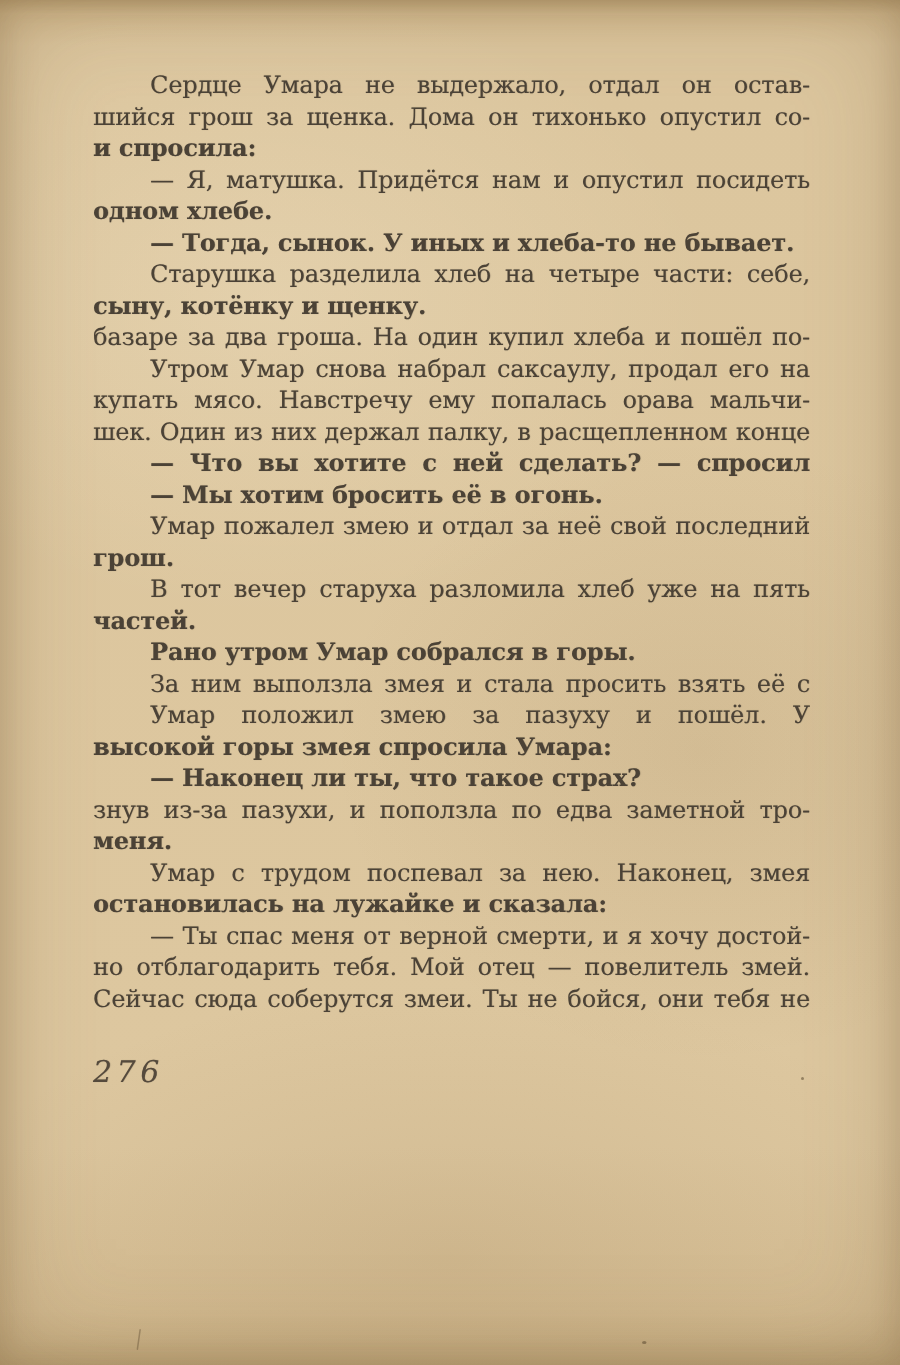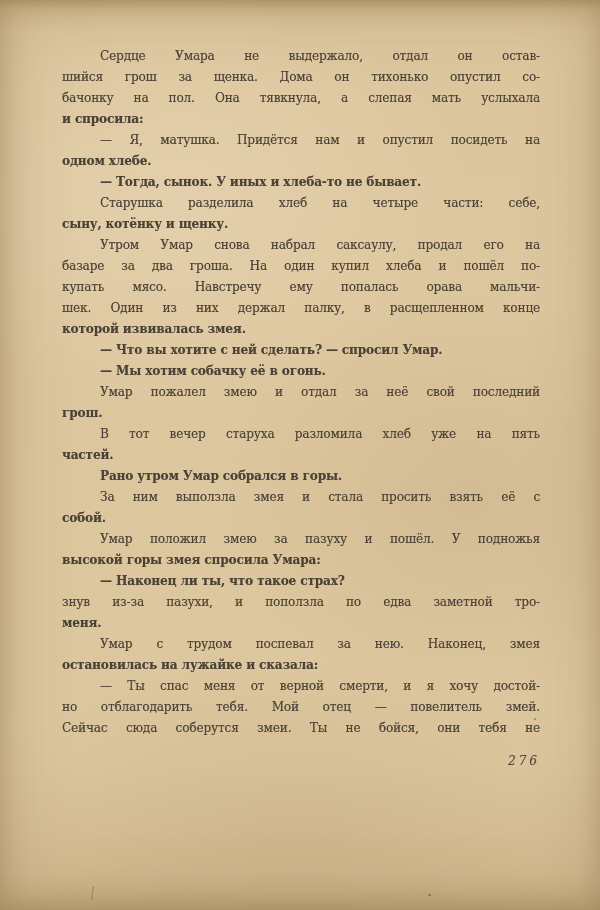--- a/index.html
+++ b/index.html
@@ -25,40 +25,40 @@
       radial-gradient(ellipse 380px 320px at 78% 55%, rgba(122,92,52,0.10), rgba(122,92,52,0) 65%),
       radial-gradient(ellipse 500px 260px at 50% 92%, rgba(130,100,60,0.12), rgba(130,100,60,0) 70%),
       linear-gradient(180deg, #c3aa7e 0px, #d5bd92 9px, #dcc69e 30px, #ddc79f 84%, #d5bd93 96%, #c8b084 100%);
     box-shadow:
       inset 0 0 70px rgba(110,82,45,0.28),
       inset 6px 0 22px rgba(110,82,45,0.14),
       inset -4px 0 18px rgba(110,82,45,0.10);
   }
   .text-block {
     width: 478px;
-    font-size: 12px;
+    font-size: 16px;
     line-height: 21px;
     letter-spacing: -0.1px;
     text-shadow: 0.3px 0.3px 0.5px rgba(75,66,54,0.45);
   }
   .line {
     height: 21px;
     text-align: justify;
     text-align-last: justify;
     overflow: hidden;
     white-space: normal;
   }
   .line.end { text-align-last: left; font-weight: bold; }
   .line.ind { padding-left: 38px; }
   .page-number {
-    margin-top: 15px;
+    margin-top: 26px;
     width: 478px;
-    text-align: right;
+    text-align: left;
     font-style: italic;
-    font-size: 12px;
+    font-size: 20px;
     letter-spacing: 3px;
     color: #554a3c;
     text-shadow: 0.3px 0.3px 0.5px rgba(75,66,54,0.4);
   }
   .speck {
     position: absolute;
     background: rgba(90,72,48,0.55);
     border-radius: 50%;
   }
   .speck.hair {
@@ -69,41 +69,38 @@
     background: rgba(90,72,48,0.40);
   }
 </style>
 </head>
 <body>
 
 <div class="page">
   <div class="text-block">
     <div class="line ind">Сердце Умара не выдержало, отдал он остав-</div>
     <div class="line">шийся грош за щенка. Дома он тихонько опустил со-</div>
-    <div class="line">бачонку на пол. Она тявкнула, а слепая мать услыхала</div>
     <div class="line end">и спросила:</div>
     <div class="line ind">— Я, матушка. Придётся нам и опустил посидеть на</div>
     <div class="line end">одном хлебе.</div>
     <div class="line ind end">— Тогда, сынок. У иных и хлеба-то не бывает.</div>
     <div class="line ind">Старушка разделила хлеб на четыре части: себе,</div>
     <div class="line end">сыну, котёнку и щенку.</div>
+    <div class="line">базаре за два гроша. На один купил хлеба и пошёл по-</div>
     <div class="line ind">Утром Умар снова набрал саксаулу, продал его на</div>
-    <div class="line">базаре за два гроша. На один купил хлеба и пошёл по-</div>
     <div class="line">купать мясо. Навстречу ему попалась орава мальчи-</div>
     <div class="line">шек. Один из них держал палку, в расщепленном конце</div>
-    <div class="line end">которой извивалась змея.</div>
     <div class="line ind end">— Что вы хотите с ней сделать? — спросил Умар.</div>
-    <div class="line ind end">— Мы хотим собачку её в огонь.</div>
+    <div class="line ind end">— Мы хотим бросить её в огонь.</div>
     <div class="line ind">Умар пожалел змею и отдал за неё свой последний</div>
     <div class="line end">грош.</div>
     <div class="line ind">В тот вечер старуха разломила хлеб уже на пять</div>
     <div class="line end">частей.</div>
     <div class="line ind end">Рано утром Умар собрался в горы.</div>
     <div class="line ind">За ним выползла змея и стала просить взять её с</div>
-    <div class="line end">собой.</div>
     <div class="line ind">Умар положил змею за пазуху и пошёл. У подножья</div>
     <div class="line end">высокой горы змея спросила Умара:</div>
     <div class="line ind end">— Наконец ли ты, что такое страх?</div>
     <div class="line">знув из-за пазухи, и поползла по едва заметной тро-</div>
     <div class="line end">меня.</div>
     <div class="line ind">Умар с трудом поспевал за нею. Наконец, змея</div>
     <div class="line end">остановилась на лужайке и сказала:</div>
     <div class="line ind">— Ты спас меня от верной смерти, и я хочу достой-</div>
     <div class="line">но отблагодарить тебя. Мой отец — повелитель змей.</div>
     <div class="line">Сейчас сюда соберутся змеи. Ты не бойся, они тебя не</div>

